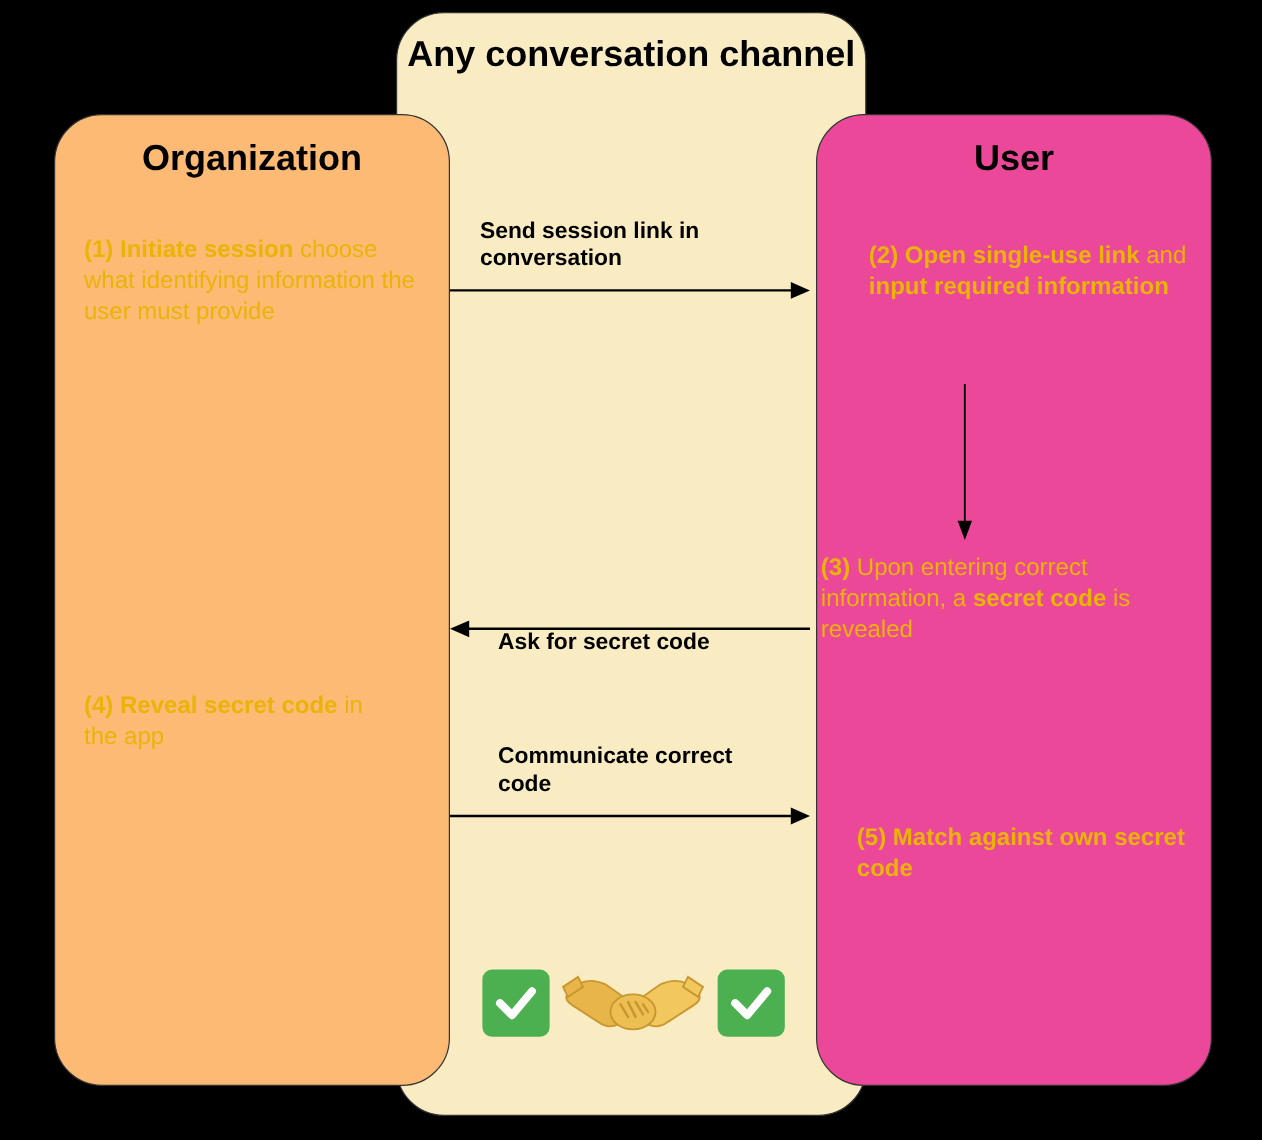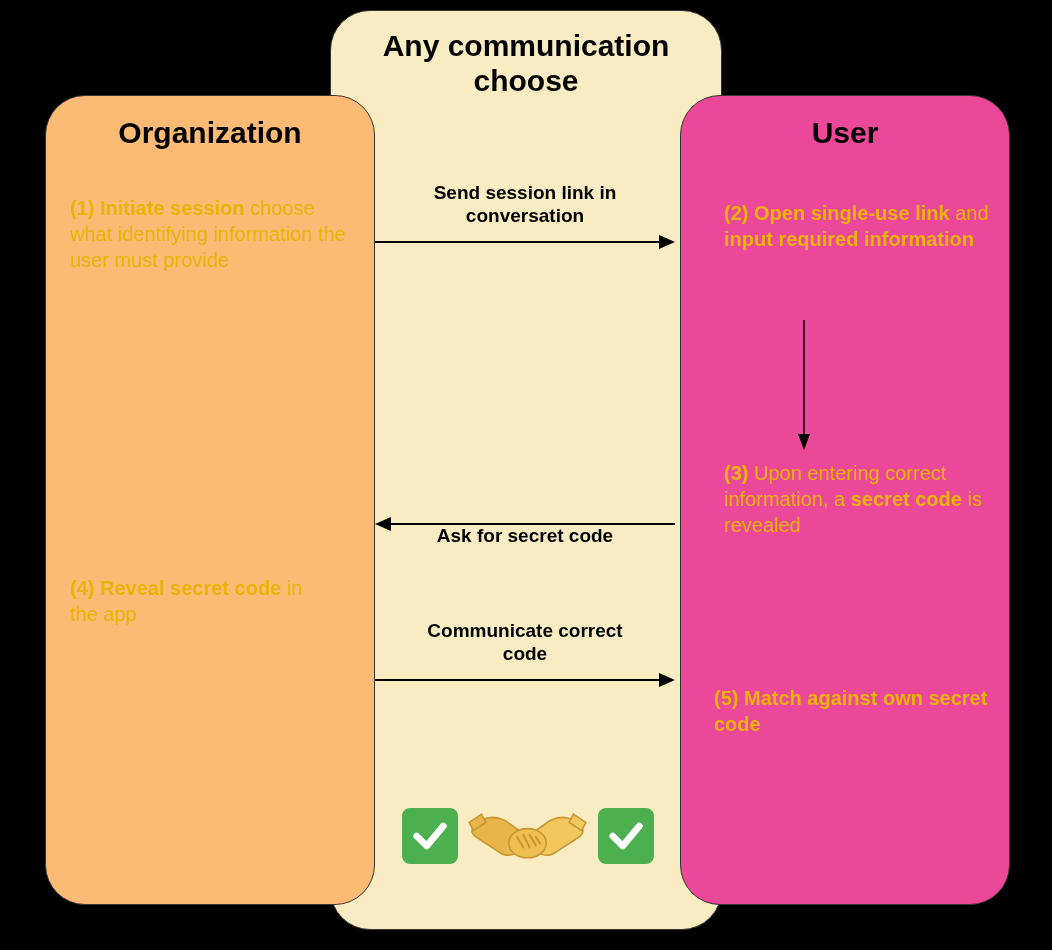--- a/index.html
+++ b/index.html
@@ -47,21 +47,20 @@
     position: absolute;
     font-size: 20px;
     line-height: 1.3;
     color: #eab308;
   }
   .step b { font-weight: 700; }
   .arrow-label {
     position: absolute;
     font-size: 19px;
     font-weight: 700;
-    text-align: center;
     line-height: 1.2;
   }
   .check {
     position: absolute;
     width: 56px;
     height: 56px;
     background: #4caf50;
     border-radius: 8px;
     display: flex;
     align-items: center;
@@ -72,21 +71,21 @@
     position: absolute;
   }
   svg.arrow {
     position: absolute;
   }
 </style>
 </head>
 <body>
 
 <div class="panel panel-middle" style="left:330px; top:10px; width:392px; height:920px;">
-  <div class="title-middle" style="top:18px;">Any communication choose</div>
+  <div class="title-middle" style="top:18px;">Any conversation channel</div>
 </div>
 
 <div class="panel panel-left" style="left:45px; top:95px; width:330px; height:810px;">
   <div class="title-side" style="top:20px; left:0; width:100%;">Organization</div>
 </div>
 
 <div class="panel panel-right" style="left:680px; top:95px; width:330px; height:810px;">
   <div class="title-side" style="top:20px; left:0; width:100%;">User</div>
 </div>
 
@@ -96,21 +95,21 @@
 </div>
 
 <div class="step" style="left:70px; top:575px; width:260px;">
   <b>(4) Reveal secret code</b><span> in the app</span>
 </div>
 
 <div class="step" style="left:724px; top:200px; width:290px;">
   <b>(2) Open single-use link</b><span> and </span><b>input required information</b>
 </div>
 
-<div class="step" style="left:724px; top:460px; width:290px;">
+<div class="step" style="left:684px; top:460px; width:290px;">
   <b>(3) </b><span>Upon entering correct information, a </span><b>secret code</b><span> is revealed</span>
 </div>
 
 <div class="step" style="left:700px; top:685px; width:290px;margin-left:14px;">
   <b>(5) Match against own secret code</b>
 </div>
 
 <div class="arrow-label" style="left:400px; top:182px; width:250px;">Send session link in conversation</div>
 
 <svg class="arrow" style="left:375px; top:230px; width:300px; height:30px;">

